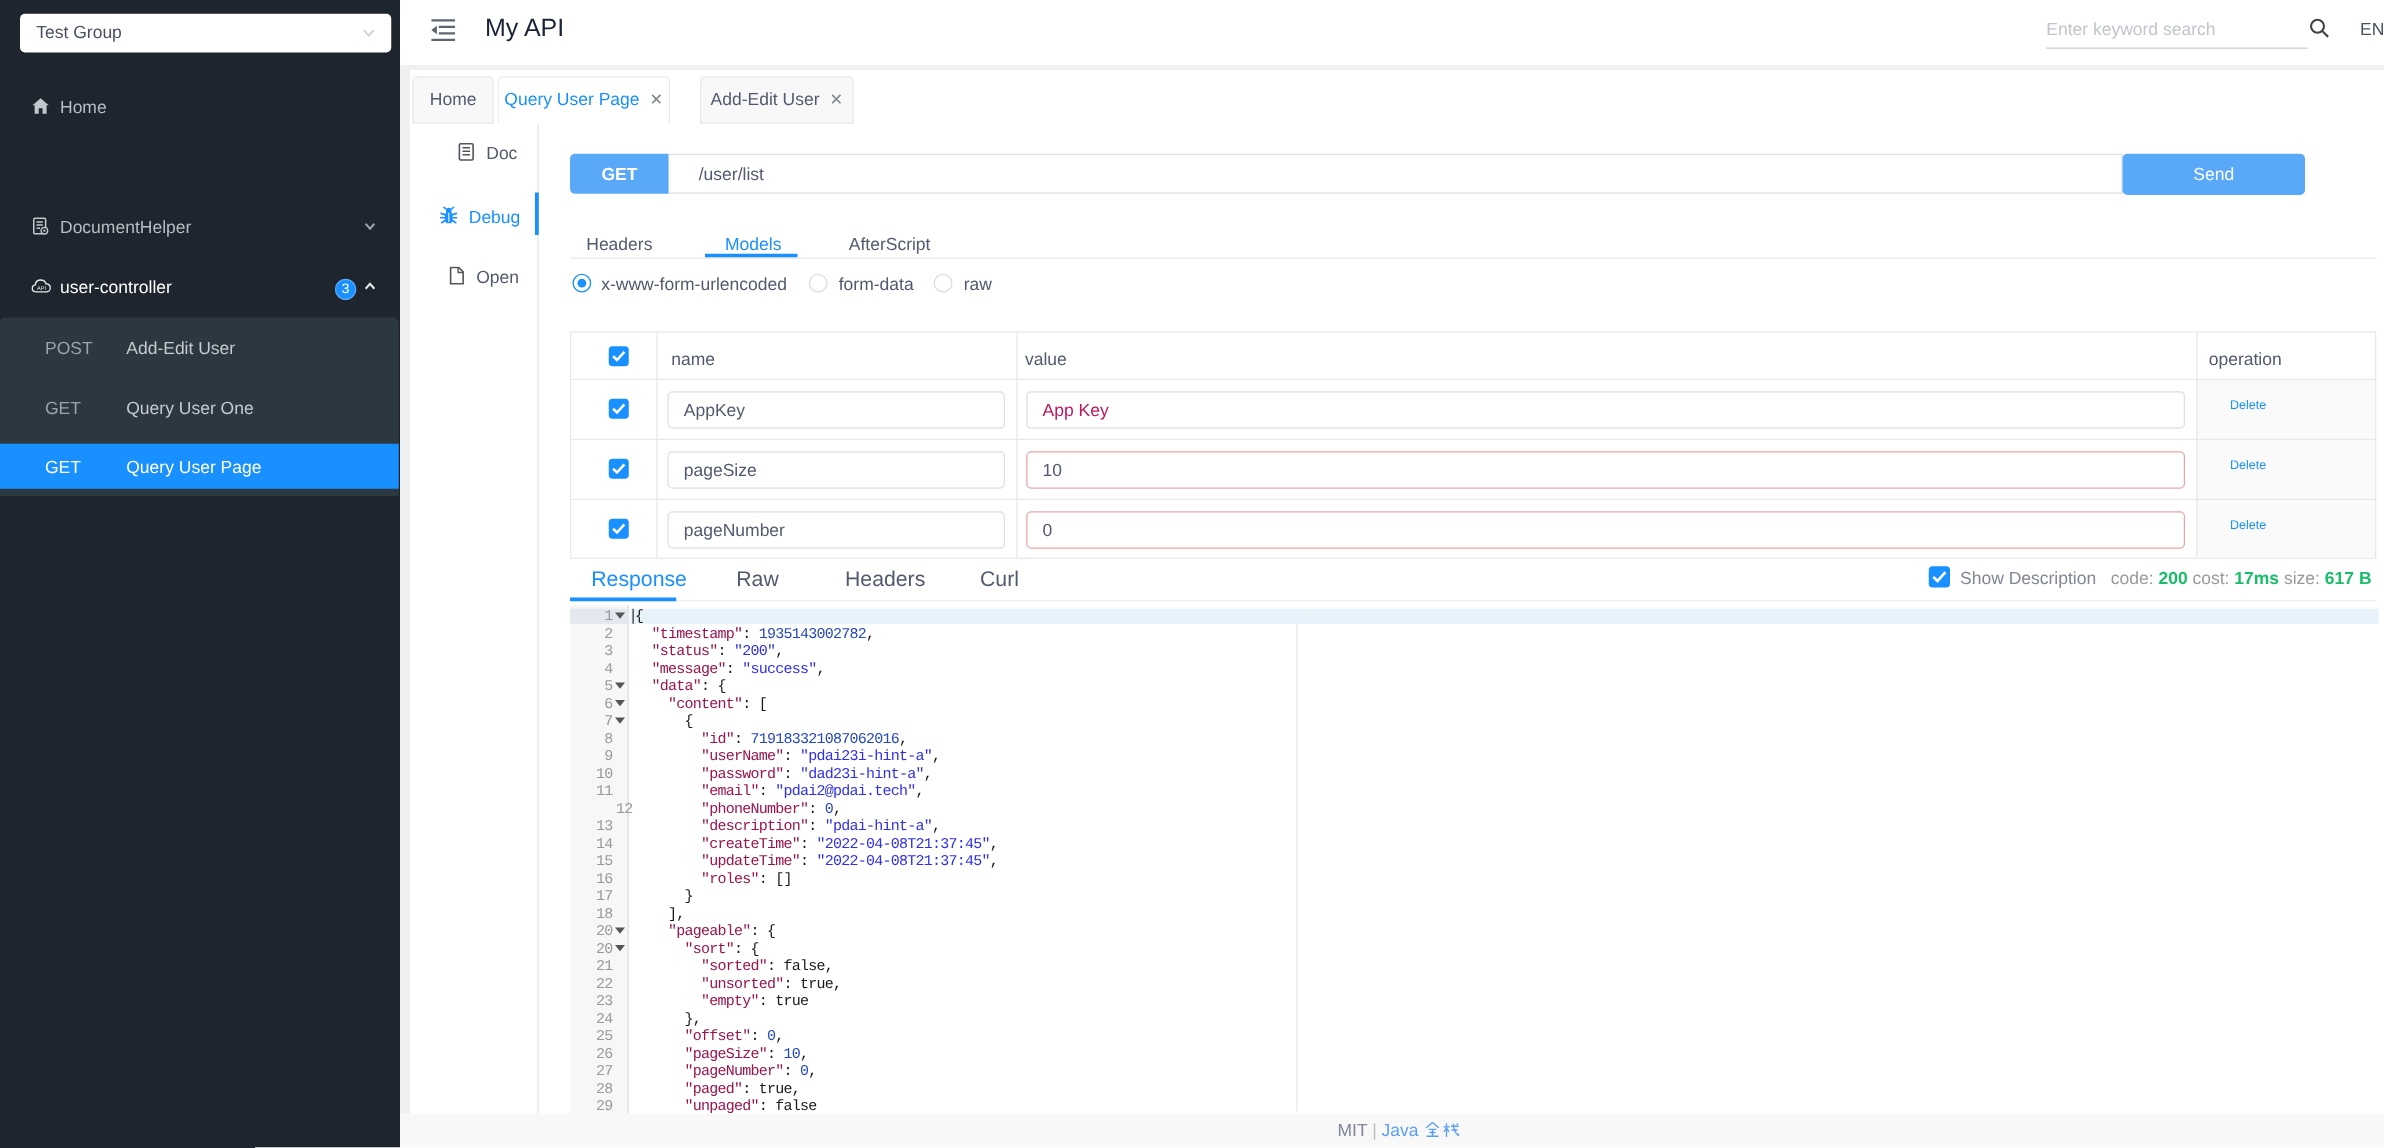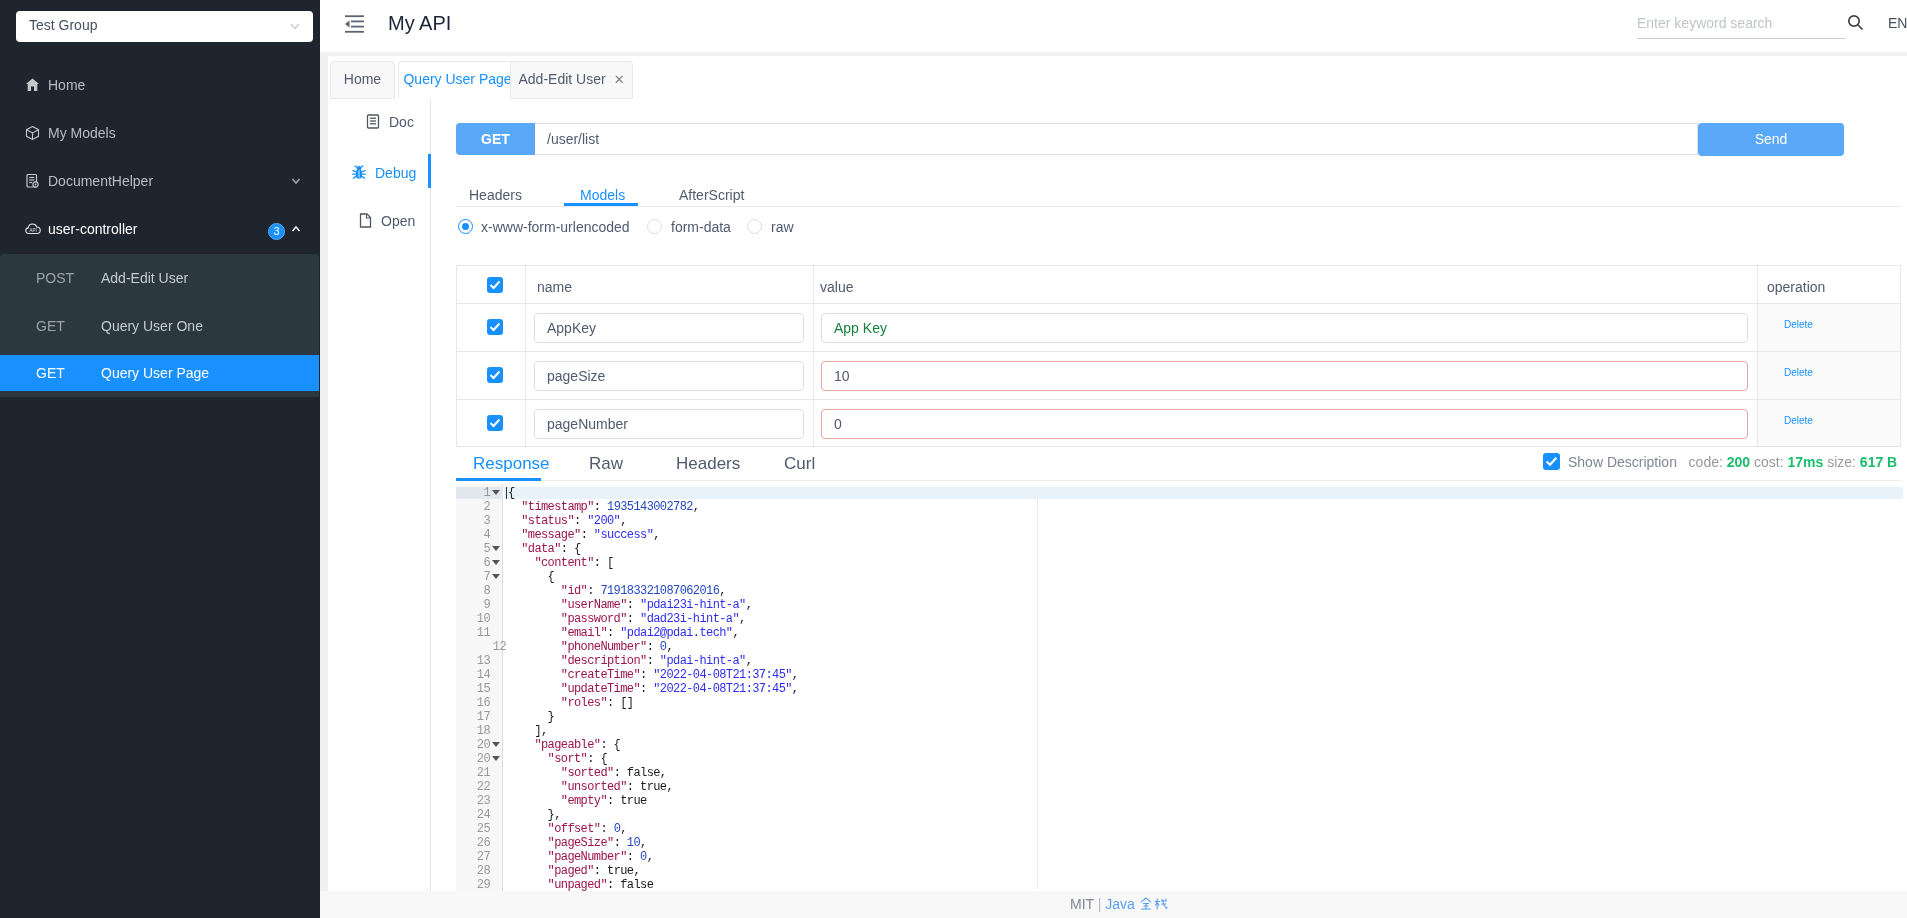--- a/index.html
+++ b/index.html
@@ -58,21 +58,21 @@
 #railblue { left:428px; top:154px; width:3px; height:34px; background:#1890ff; }
 .rail { position:absolute; font-size:14px; color:#515a6e; }
 .rail svg { vertical-align:-2px; margin-right:9px; }
 
 
 #btn-get { left:456px; top:123px; width:79px; height:32px; background:#59a9f8;
   border-radius:4px 0 0 4px; color:#fff; font-size:14px; font-weight:bold;
   text-align:center; line-height:32px; }
 #url-input { left:535px; top:123px; width:1163px; height:32px; border:1px solid #dcdee2;
   border-left:none; background:#fff; font-size:14px; color:#515a6e; line-height:30px;
-  padding-left:12px; }
+  padding-left:24px; }
 #btn-send { left:1698px; top:123px; width:146px; height:33px; background:#59a9f8;
   border-radius:4px; color:#fff; font-size:14px; text-align:center; line-height:33px; }
 
 
 .ptab { position:absolute; top:187px; font-size:14px; color:#515a6e; }
 #params-underline { left:564px; top:203px; width:74px; height:3px; background:#1890ff; }
 #params-border { left:456px; top:206px; width:1445px; height:1px; background:#e8e8e8; }
 
 
 .radio { position:absolute; top:219px; width:15px; height:15px; border-radius:50%;
@@ -86,21 +86,21 @@
 #ptable { left:456px; top:245px; width:1445px; height:182px; border:1px solid #e8e8e8;margin-top:20px; }
 .vline { position:absolute; top:0; width:1px; height:180px; background:#e8e8e8; }
 .hline { position:absolute; left:0; width:1443px; height:1px; background:#e8e8e8; }
 .opbg { position:absolute; left:1300px; width:143px; background:#fafafa; }
 .thc { position:absolute; top:13px; font-size:14px; color:#515a6e; }
 .cb { position:absolute; width:16px; height:16px; background:#1890ff; border-radius:3px; }
 .cb svg { position:absolute; left:2px; top:3px; }
 .inp { position:absolute; height:30px; border:1px solid #dcdee2; border-radius:4px;
   background:#fff; font-size:14px; color:#515a6e; line-height:28px; padding-left:12px; }
 .inp.err { border-color:#eaa6a6; }
-.inp .ph { color:#15803d; }
+.inp .ph { color:#be185d; }
 .del { position:absolute; left:1327px; font-size:10px; color:#1890ff; }
 
 
 .rtab { position:absolute; top:454px; font-size:17px; color:#515a6e; }
 #resp-underline { left:456px; top:478px; width:85px; height:3px; background:#1890ff; }
 #resp-border { left:456px; top:480px; width:1445px; height:1px; background:#ebedf0; }
 #meta { left:1543px; top:453px; font-size:14px; color:#808695; }
 
 
 #gutter { left:456px; top:484px; width:47px; height:407px; background:#f7f7f7;
@@ -128,30 +128,20 @@
       <svg width="12" height="12" viewBox="0 0 12 12">
           <polyline points="2,4 6,8.5 10,4" fill="none" stroke="#c5c8ce" stroke-width="1.2"></polyline>
         </svg>
     </div>
     <div class="mitem" style="top:61px">
       <svg class="ic" width="15" height="15" viewBox="0 0 15 15">
           <path d="M7.5 1 L14 6.6 L12.3 6.6 L12.3 13.5 L9 13.5 L9 9 L6 9 L6 13.5 L2.7 13.5 L2.7 6.6 L1 6.6 Z" fill="#c3c8cd"></path>
         </svg>
       <span class="lb">Home</span>
     </div>
-    <div class="mitem" style="top:109px">
-      <svg class="ic" width="15" height="15" viewBox="0 0 15 15">
-          <g fill="none" stroke="#c3c8cd" stroke-width="1.1">
-            <polygon points="7.5,1 13.5,4.2 13.5,10.8 7.5,14 1.5,10.8 1.5,4.2"></polygon>
-            <polyline points="1.5,4.2 7.5,7.4 13.5,4.2"></polyline>
-            <line x1="7.5" y1="7.4" x2="7.5" y2="14"></line>
-          </g>
-        </svg>
-      <span class="lb">My Models</span>
-    </div>
     <div class="mitem" style="top:157px">
       <svg class="ic" width="15" height="16" viewBox="0 0 15 16">
           <g fill="none" stroke="#c3c8cd" stroke-width="1.2">
             <rect x="2" y="1.5" width="9.5" height="12.5" rx="1"></rect>
             <line x1="4.2" y1="4.5" x2="9.3" y2="4.5"></line>
             <line x1="4.2" y1="7" x2="9.3" y2="7"></line>
             <line x1="4.2" y1="9.5" x2="7" y2="9.5"></line>
           </g>
           <circle cx="10.5" cy="11.5" r="2.6" fill="#212a33" stroke="#c3c8cd" stroke-width="1.1"></circle>
           <circle cx="10.5" cy="11.5" r="0.9" fill="#c3c8cd"></circle>
@@ -205,21 +195,21 @@
         <line x1="11" y1="11" x2="15.5" y2="15.5" stroke="#444" stroke-width="1.7"></line>
       </svg>
     <div id="en">EN</div>
   </div>
   <div class="tab" style="left:330px;width:65px">
       <div class="c">Home</div>
     </div>
   <div class="tab active" style="left:398px;width:138px">
       <div class="c">Query User Page<span class="x">✕</span></div>
     </div>
-  <div class="tab" style="left:510px;width:123px">
+  <div class="tab" style="left:560px;width:123px">
       <div class="c">Add-Edit User<span class="x">✕</span></div>
     </div>
   <div class="abs" id="railline"></div>
   <div class="abs" id="railblue"></div>
   <div class="rail" style="left:366px;top:114px">
     <svg width="14" height="15" viewBox="0 0 14 15">
         <g fill="none" stroke="#51565c" stroke-width="1.3">
           <rect x="1.5" y="1" width="11" height="13" rx="1"></rect>
           <line x1="4" y1="4.2" x2="10" y2="4.2"></line>
           <line x1="4" y1="7" x2="10" y2="7"></line>

